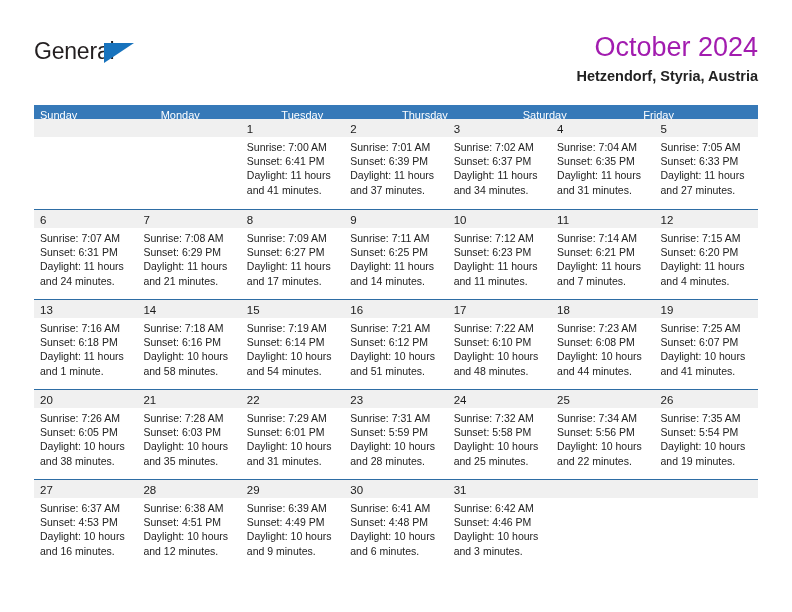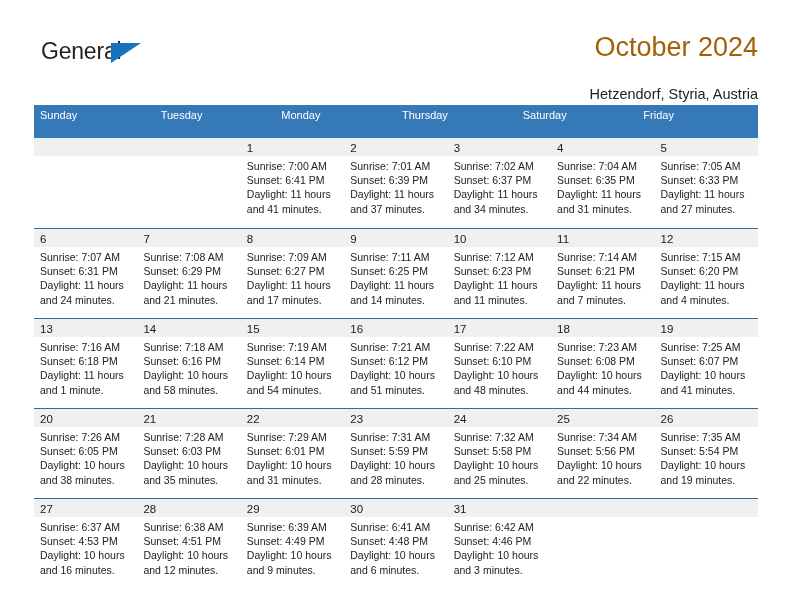--- a/index.html
+++ b/index.html
@@ -20,21 +20,21 @@
   
   .top-bar {
     position: absolute;
     left: 34px;
     top: 30px;
     right: 34px;
     height: 68px;
   }
   .brand {
     position: absolute;
-    left: 7px;
+    left: 0;
     top: 8px;
     width: 230px;
     height: 58px;
   }
   .brand-general {
     position: absolute;
     left: 0;
     top: 0;
     font-size: 23px;
     color: #231f20;
@@ -64,45 +64,45 @@
   }
 
   .title-block {
     position: absolute;
     right: 0;
     top: 0;
     text-align: right;
   }
   .cal-title {
     font-size: 27px;
-    color: #a16207;
+    color: #a21caf;
     font-weight: 400;
     line-height: 34px;
     white-space: nowrap;
   }
   .cal-subtitle {
     font-size: 14.5px;
     color: #222222;
-    font-weight: 400;
+    font-weight: 700;
     line-height: 22px;
-    margin-top: 19px;
+    margin-top: 1px;
     white-space: nowrap;
   }
 
   
   .calendar {
     position: absolute;
     left: 34px;
     top: 105px;
     width: 724px;
   }
   .weekday-row {
     display: flex;
     background: #3679b8;
-    height: 33px;
+    height: 14px;
   }
   .weekday-cell {
     flex: 1 1 0;
     color: #ffffff;
     font-size: 11px;
     line-height: 21px;
     padding-left: 6px;
     white-space: nowrap;
     overflow: hidden;
   }
@@ -157,22 +157,22 @@
     <div class="title-block">
       <div class="cal-title">October 2024</div>
       <div class="cal-subtitle">Hetzendorf, Styria, Austria</div>
     </div>
 
   </div>
 
   <div class="calendar">
     <div class="weekday-row" id="weekday-row">
         <div class="weekday-cell">Sunday</div>
+        <div class="weekday-cell">Monday</div>
         <div class="weekday-cell">Tuesday</div>
-        <div class="weekday-cell">Monday</div>
         <div class="weekday-cell">Thursday</div>
         <div class="weekday-cell">Saturday</div>
         <div class="weekday-cell">Friday</div>
       </div>
     <div id="weeks-container">
         <div class="week-row">
           <div class="day-cell empty">
             <div class="day-num-band"><span class="day-num"></span></div>
             <div class="day-info"></div>
           </div>

